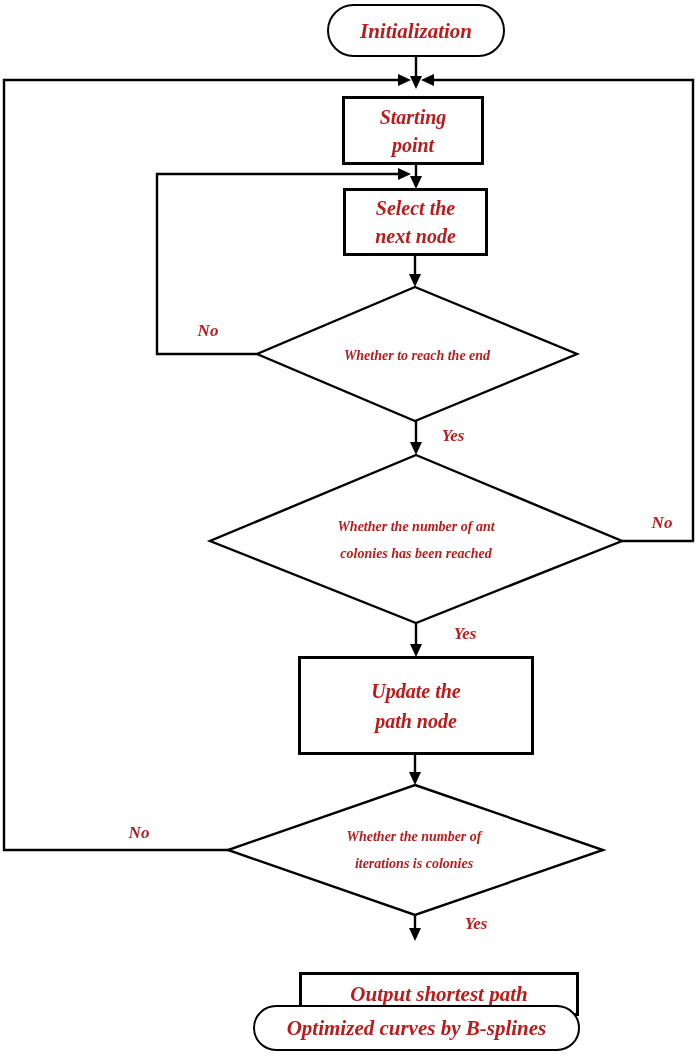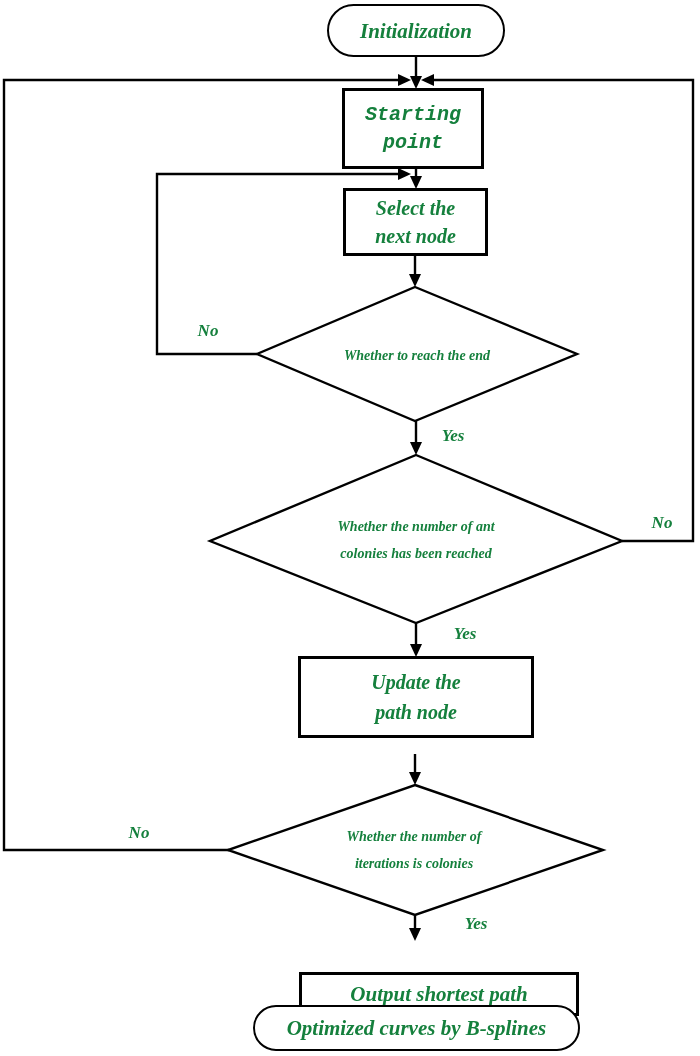--- a/index.html
+++ b/index.html
@@ -6,21 +6,21 @@
     margin: 0;
     padding: 0;
     background: #ffffff;
   }
   .canvas {
     position: relative;
     width: 700px;
     height: 1056px;
     background: #ffffff;
     font-family: "Liberation Serif", serif;
-    color: #15803d;
+    color: #b91c1c;
     overflow: hidden;
   }
   svg.flow {
     position: absolute;
     left: 0;
     top: 0;
     width: 700px;
     height: 1056px;
   }
   .node {
@@ -96,31 +96,31 @@
     <polygon points="416,657 410,644 422,644" fill="#000"></polygon>
     <polygon points="415,785 409,772 421,772" fill="#000"></polygon>
     <polygon points="415,941 409,928 421,928" fill="#000"></polygon>
     <polygon points="416,1006 410,993 422,993" fill="#000"></polygon>
   </svg>
 
   <div class="node stadium" style="left:327px; top:4px; width:178px; height:53px;">
     <span class="ln">Initialization</span>
   </div>
 
-  <div class="node" style="left:342px; top:88px; width:142px; height:81px;font-family:Liberation Mono, monospace;">
+  <div class="node" style="left:342px; top:96px; width:142px; height:69px;">
     <span class="ln">Starting</span>
     <span class="ln">point</span>
   </div>
 
   <div class="node" style="left:343px; top:188px; width:145px; height:68px;">
     <span class="ln">Select the</span>
     <span class="ln">next node</span>
   </div>
 
-  <div class="node tall" style="left:298px; top:656px; width:236px; height:82px;">
+  <div class="node tall" style="left:298px; top:656px; width:236px; height:99px;">
     <span class="ln">Update the</span>
     <span class="ln">path node</span>
   </div>
 
   <div class="node" style="left:299px; top:972px; width:280px; height:44px; font-size:21px;">
     <span class="ln">Output shortest path</span>
   </div>
 
   <div class="node stadium" style="left:253px; top:1005px; width:327px; height:46px; border-radius:23px;">
     <span class="ln">Optimized curves by B-splines</span>

